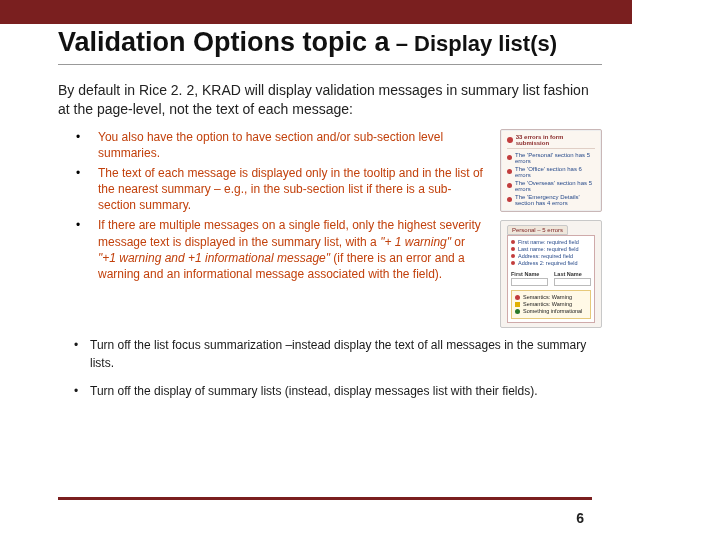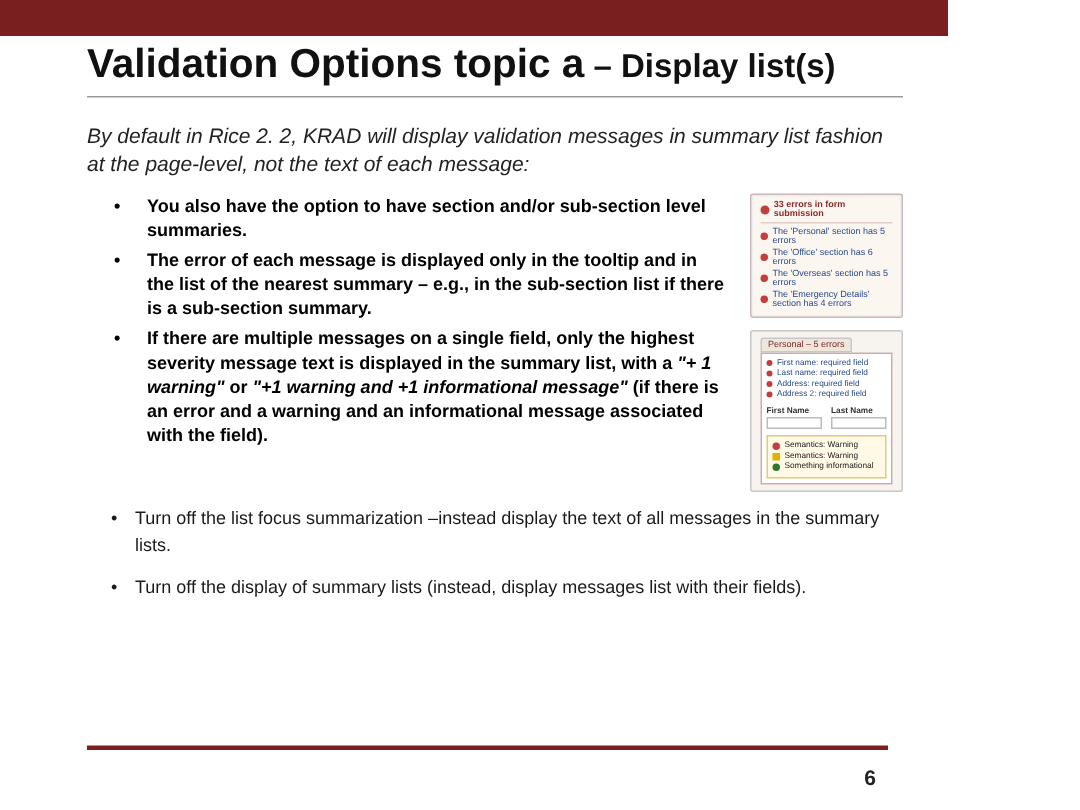--- a/index.html
+++ b/index.html
@@ -43,41 +43,40 @@
   h1.title .sub {
     font-size: 22px;
     font-weight: 700;
   }
   .intro {
     margin-top: 16px;
     font-size: 14px;
     line-height: 1.35;
     color: #222;
     max-width: 590px;
-    font-style: italic;
   }
   .body-row {
     display: flex;
     margin-top: 10px;
     align-items: flex-start;
   }
   ul.bullets {
     list-style: none;
     margin: 0;
     padding: 0 0 0 28px;
     width: 400px;
   }
   ul.bullets li {
     position: relative;
     font-size: 12px;
-    font-weight: 700;
+    font-weight: 400;
     line-height: 1.35;
     margin-bottom: 4px;
     padding-left: 12px;
-    color: #000000;
+    color: #c2410c;
   }
   ul.bullets li::before {
     content: "•";
     position: absolute;
     left: -10px;
     top: 0;
     font-size: 12px;
     color: #000;
   }
   .italic { font-style: italic; }
@@ -240,21 +239,21 @@
 
     <h1 class="title">
       <span>Validation Options topic a</span><span class="sub"><span> – </span><span>Display list(s)</span></span>
     </h1>
 
     <div class="intro">By default in Rice 2. 2, KRAD will display validation messages in summary list fashion at the page-level, not the text of each message:</div>
 
     <div class="body-row">
       <ul class="bullets">
         <li>You also have the option to have section and/or sub-section level summaries.</li>
-        <li>The error of each message is displayed only in the tooltip and in the list of the nearest summary – e.g., in the sub-section list if there is a sub-section summary.</li>
+        <li>The text of each message is displayed only in the tooltip and in the list of the nearest summary – e.g., in the sub-section list if there is a sub-section summary.</li>
         <li>
           <span>If there are multiple messages on a single field, only the highest severity message text is displayed in the summary list, with a <span class="italic">"+ 1 warning"</span> or <span class="italic">"+1 warning and +1 informational message"</span> (if there is an error and a warning and an informational message associated with the field).</span>
         </li>
       </ul>
 
       <div class="thumb-col">
 
         <div class="thumb">
           <div class="hdr">
             <span class="dot"></span>

